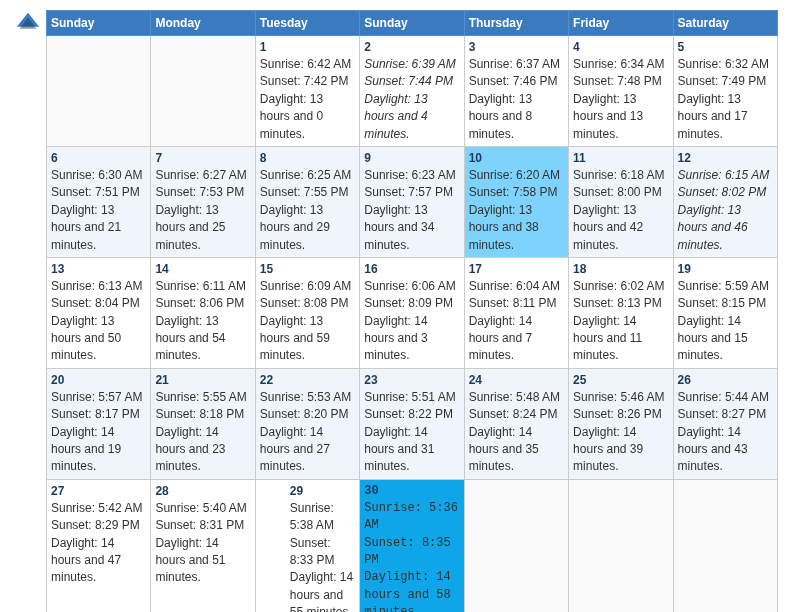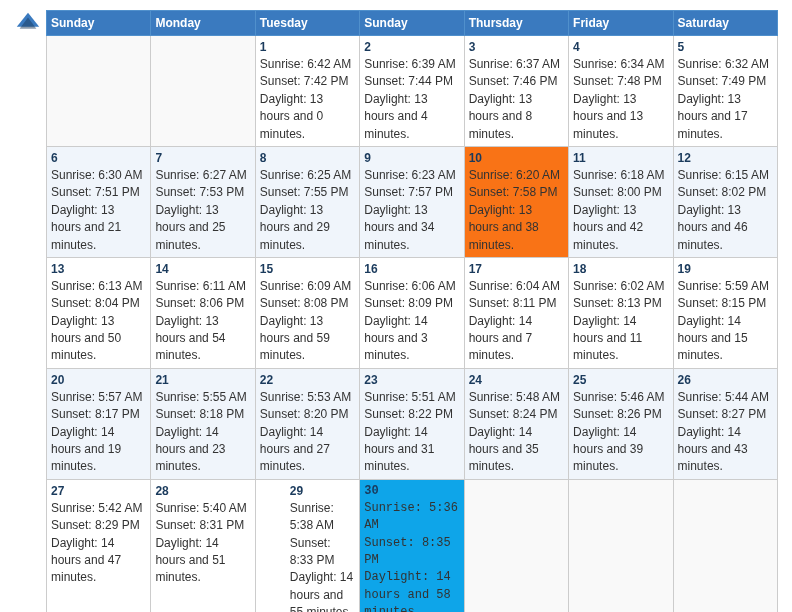--- a/index.html
+++ b/index.html
@@ -138,21 +138,21 @@
           <td class="empty-cell"></td>
           <td class="empty-cell"></td>
           <td style="background: rgb(255, 255, 255);">
             <span class="day-number">1</span>
             <div class="cell-info" style="white-space: pre-line;">Sunrise: 6:42 AM
 Sunset: 7:42 PM
 Daylight: 13 hours and 0 minutes.</div>
           </td>
           <td style="background: rgb(255, 255, 255);">
             <span class="day-number">2</span>
-            <div class="cell-info" style="white-space: pre-line;">Sunrise: 6:39 AM
+            <div class="cell-info" style="white-space: pre-line; font-style: italic;">Sunrise: 6:39 AM
 Sunset: 7:44 PM
 Daylight: 13 hours and 4 minutes.</div>
           </td>
           <td style="background: rgb(255, 255, 255);">
             <span class="day-number">3</span>
             <div class="cell-info" style="white-space: pre-line;">Sunrise: 6:37 AM
 Sunset: 7:46 PM
 Daylight: 13 hours and 8 minutes.</div>
           </td>
           <td style="background: rgb(255, 255, 255);">
@@ -186,35 +186,35 @@
             <div class="cell-info" style="white-space: pre-line;">Sunrise: 6:25 AM
 Sunset: 7:55 PM
 Daylight: 13 hours and 29 minutes.</div>
           </td>
           <td style="background: rgb(240, 245, 251);">
             <span class="day-number">9</span>
             <div class="cell-info" style="white-space: pre-line;">Sunrise: 6:23 AM
 Sunset: 7:57 PM
 Daylight: 13 hours and 34 minutes.</div>
           </td>
-          <td style="background: #f97316;">
+          <td style="background: #7dd3fc;">
             <span class="day-number">10</span>
             <div class="cell-info" style="white-space: pre-line;">Sunrise: 6:20 AM
 Sunset: 7:58 PM
 Daylight: 13 hours and 38 minutes.</div>
           </td>
           <td style="background: rgb(240, 245, 251);">
             <span class="day-number">11</span>
             <div class="cell-info" style="white-space: pre-line;">Sunrise: 6:18 AM
 Sunset: 8:00 PM
 Daylight: 13 hours and 42 minutes.</div>
           </td>
           <td style="background: rgb(240, 245, 251);">
             <span class="day-number">12</span>
-            <div class="cell-info" style="white-space: pre-line;">Sunrise: 6:15 AM
+            <div class="cell-info" style="white-space: pre-line; font-style: italic;">Sunrise: 6:15 AM
 Sunset: 8:02 PM
 Daylight: 13 hours and 46 minutes.</div>
           </td>
         </tr>
         <tr>
           <td style="background: rgb(255, 255, 255);">
             <span class="day-number">13</span>
             <div class="cell-info" style="white-space: pre-line;">Sunrise: 6:13 AM
 Sunset: 8:04 PM
 Daylight: 13 hours and 50 minutes.</div>

